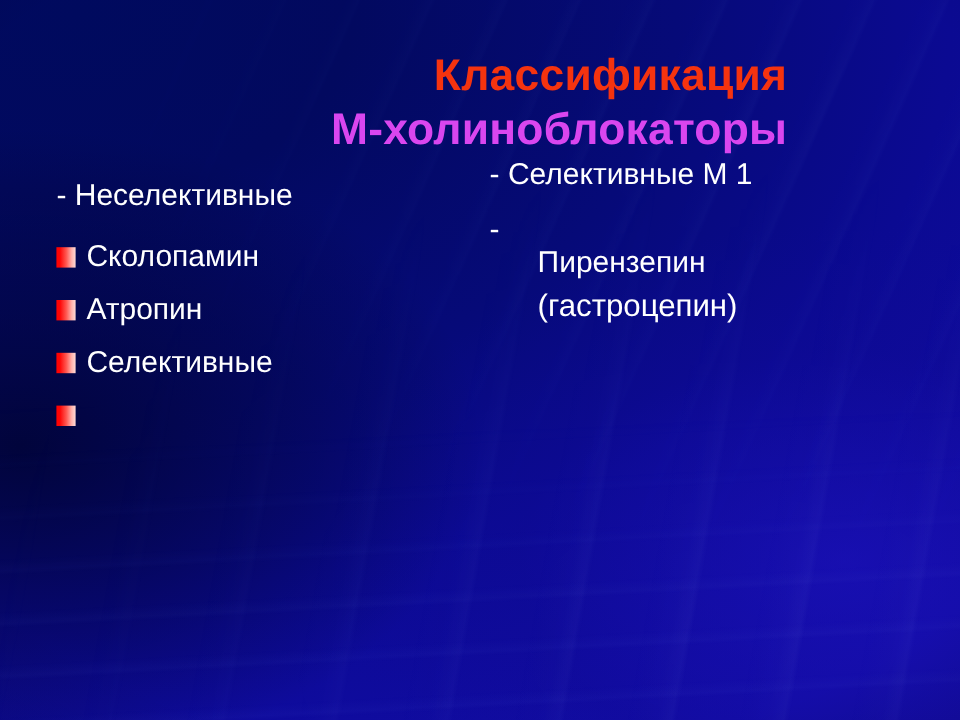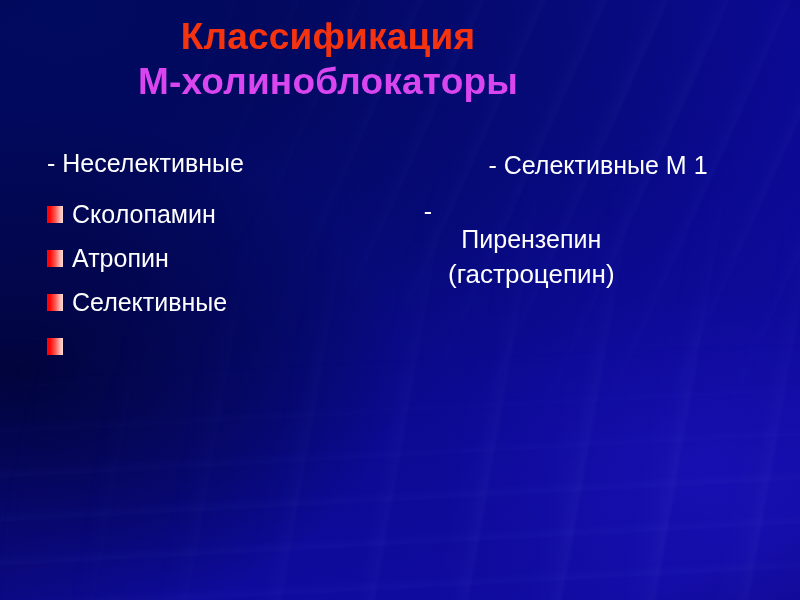--- a/index.html
+++ b/index.html
@@ -80,24 +80,24 @@
 
   
   .content {
     position: relative;
     width: 800px;
     height: 600px;
   }
 
   .title-block {
     position: absolute;
-    top: 14px;
+    top: 40px;
     left: 0;
     width: 656px;
-    text-align: center;
+    text-align: right;
   }
   .title-line1 {
     font-size: 37px;
     font-weight: bold;
     color: #f5330f;
     line-height: 45px;
     letter-spacing: 0.2px;
     white-space: nowrap;
   }
   .title-line2 {
@@ -107,21 +107,21 @@
     line-height: 45px;
     letter-spacing: 0.2px;
     white-space: nowrap;
   }
 
   .col {
     position: absolute;
     color: #ffffff;
   }
   .col-left  { left: 34px;  top: 146px; width: 370px; }
-  .col-right { left: 408px; top: 148px; width: 380px; text-align: center; }
+  .col-right { left: 408px; top: 128px; width: 380px; }
 
   .col-head {
     font-size: 25px;
     line-height: 34px;
     white-space: nowrap;
     color: #ffffff;
   }
   .col-head.left-head  { padding-left: 13px; }
   .col-head.right-head { padding-left: 0px; }
 

